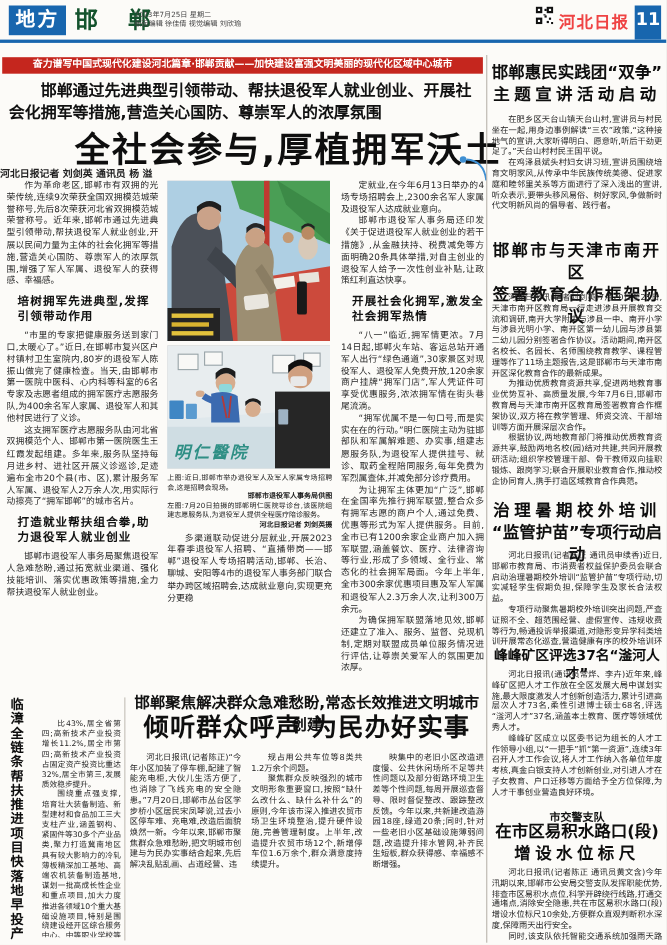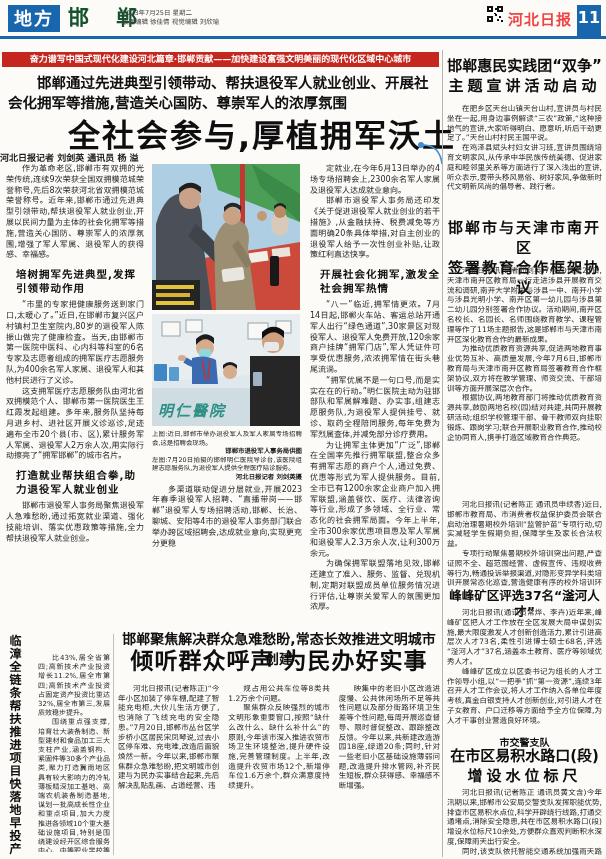--- a/index.html
+++ b/index.html
@@ -224,20 +224,24 @@
     <div class="sb-head" style="top:166px;">
       <div class="ls2">邯郸市与天津市南开区</div>
       <div class="ls2">签署教育合作框架协议</div>
     </div>
     <div class="sb-body" style="top:214px;height:182px;">
         <p>河北日报讯(记者刘剑英)7月20日至21日,天津市南开区教育局一行走进涉县开展教育交流和调研,南开大学附中与涉县一中、南开小学与涉县光明小学、南开区第一幼儿园与涉县第二幼儿园分别签署合作协议。活动期间,南开区名校长、名园长、名师围绕教育教学、课程管理等作了11场主题报告,这是邯郸市与天津市南开区深化教育合作的最新成果。</p>
         <p>为推动优质教育资源共享,促进两地教育事业优势互补、高质量发展,今年7月6日,邯郸市教育局与天津市南开区教育局签署教育合作框架协议,双方将在教学管理、师资交流、干部培训等方面开展深层次合作。</p>
         <p>根据协议,两地教育部门将推动优质教育资源共享,鼓励两地名校(园)结对共建,共同开展教研活动;组织学校管理干部、骨干教师双向挂职锻炼、跟岗学习;联合开展职业教育合作,推动校企协同育人,携手打造区域教育合作典范。</p>
       </div>
 
+    <div class="sb-head" style="top:402px;">
+      <div class="ls4">治理暑期校外培训</div>
+      <div>“监管护苗”专项行动启动</div>
+    </div>
     <div class="sb-body" style="top:448px;height:88px;">
         <p>河北日报讯(记者陈正 通讯员申续香)近日,邯郸市教育局、市消费者权益保护委员会联合启动治理暑期校外培训“监管护苗”专项行动,切实减轻学生假期负担,保障学生及家长合法权益。</p>
         <p>专项行动聚焦暑期校外培训突出问题,严查证照不全、超范围经营、虚假宣传、违规收费等行为,畅通投诉举报渠道,对隐形变异学科类培训开展常态化巡查,营造健康有序的校外培训环境。</p>
       </div>
 
     <div class="sb-head" style="top:536px;font-size:12.5px;line-height:16px;">
       <div>峰峰矿区评选37名“滏河人才”</div>
     </div>
     <div class="sb-body" style="top:556px;height:124px;">
         <p>河北日报讯(通讯员常烨、李卉)近年来,峰峰矿区把人才工作放在全区发展大局中谋划实施,最大限度激发人才创新创造活力,累计引进高层次人才73名,柔性引进博士硕士68名,评选“滏河人才”37名,涵盖本土教育、医疗等领域优秀人才。</p>

